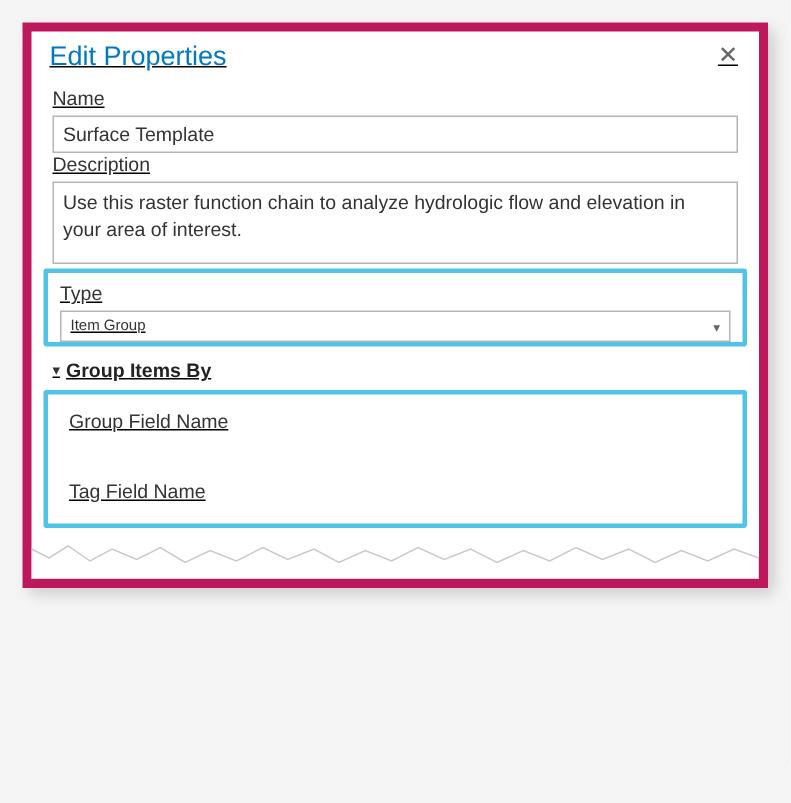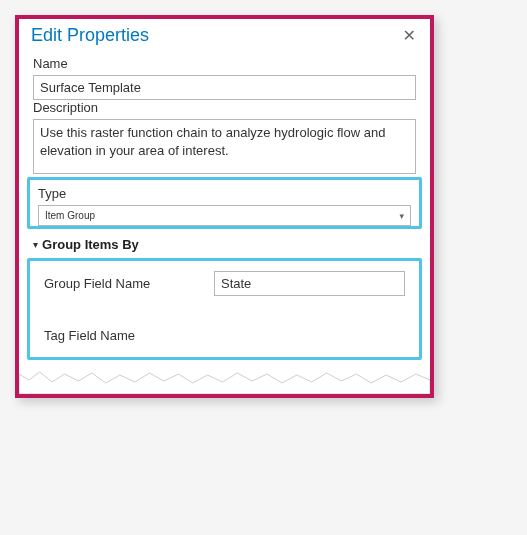--- a/index.html
+++ b/index.html
@@ -3,26 +3,27 @@
   <meta charset="utf-8">
   <style>
     * { box-sizing: border-box; margin: 0; padding: 0; }
     body {
       font-family: "Segoe UI", Arial, sans-serif;
       font-size: 13px;
       background: #f5f5f5;
       padding: 15px;
     }
     .dialog {
-      width: 419px;
+      width: 497px;
       background: #fff;
-      border: 4px solid #be185d;
+      border: 6px solid #be185d;
       box-shadow: 4px 4px 10px rgba(0,0,0,0.18);
       position: relative;
       overflow: hidden;
+      text-decoration: underline;
     }
     .dialog-header {
       display: flex;
       align-items: center;
       justify-content: space-between;
       padding: 6px 10px 4px 12px;
     }
     .dialog-title {
       color: #0079c1;
       font-size: 18px;
@@ -175,21 +176,20 @@
     </div>
 
     <div class="section-header">
       <span class="section-caret">▾</span>
       <span class="section-title">Group Items By</span>
     </div>
 
     <div class="highlight-box group-fields">
       <div class="row">
         <div class="row-label">Group Field Name</div>
-        <input type="text" class="row-input" value="State" style="">
       </div>
       <div class="row">
         <div class="row-label">Tag Field Name</div>
       </div>
     </div>
 
 
   </div>
 
   <svg class="torn-edge" viewBox="0 0 497 26" preserveAspectRatio="none">

